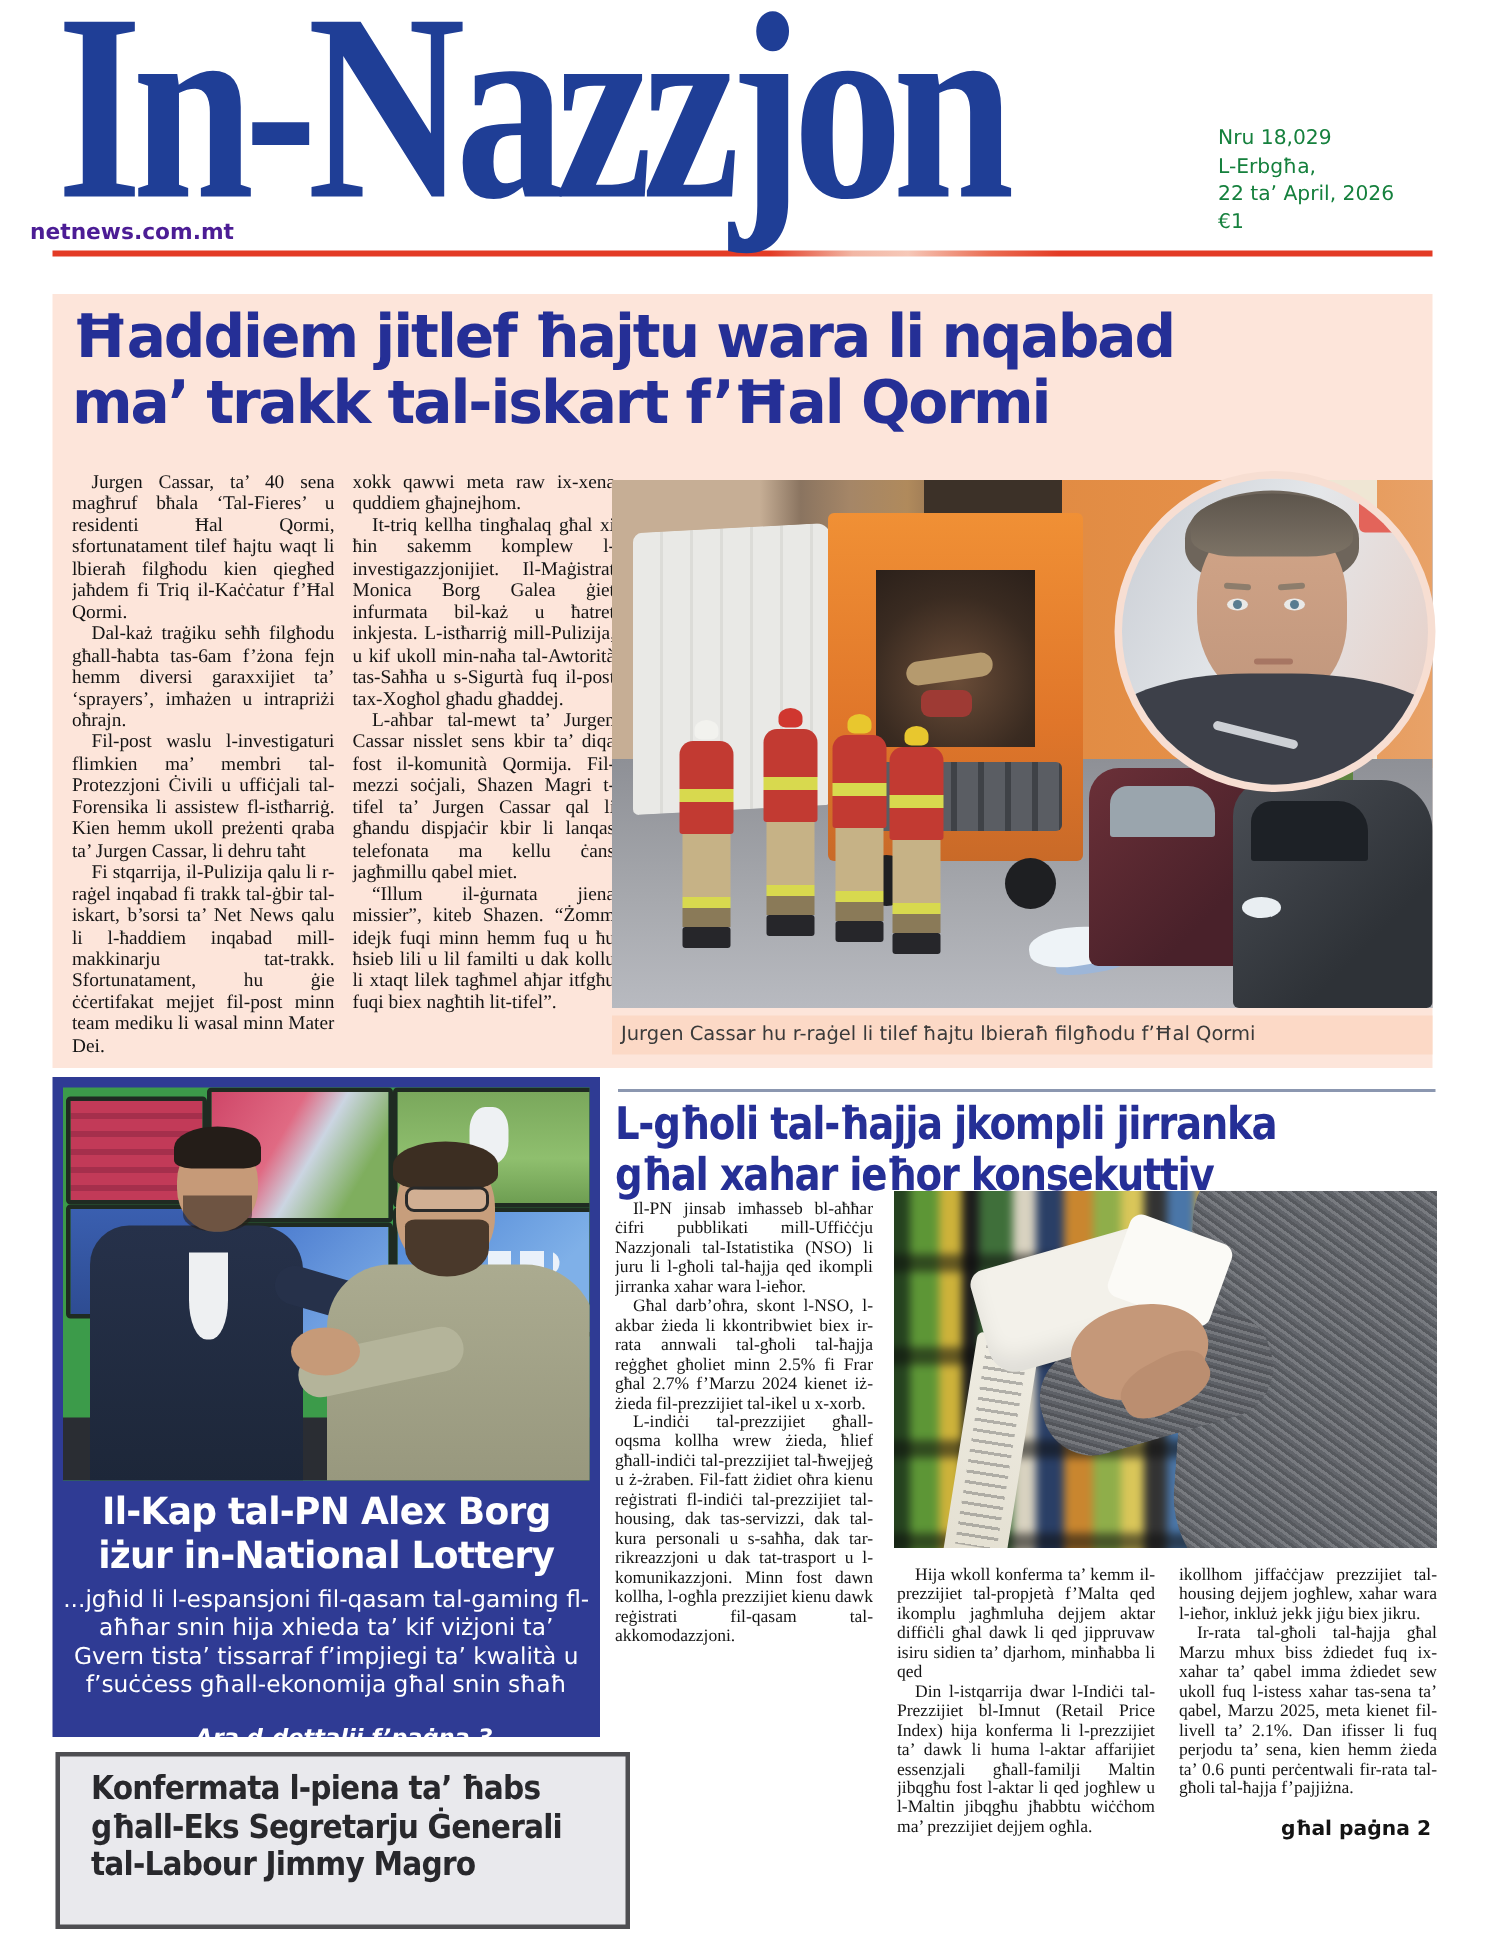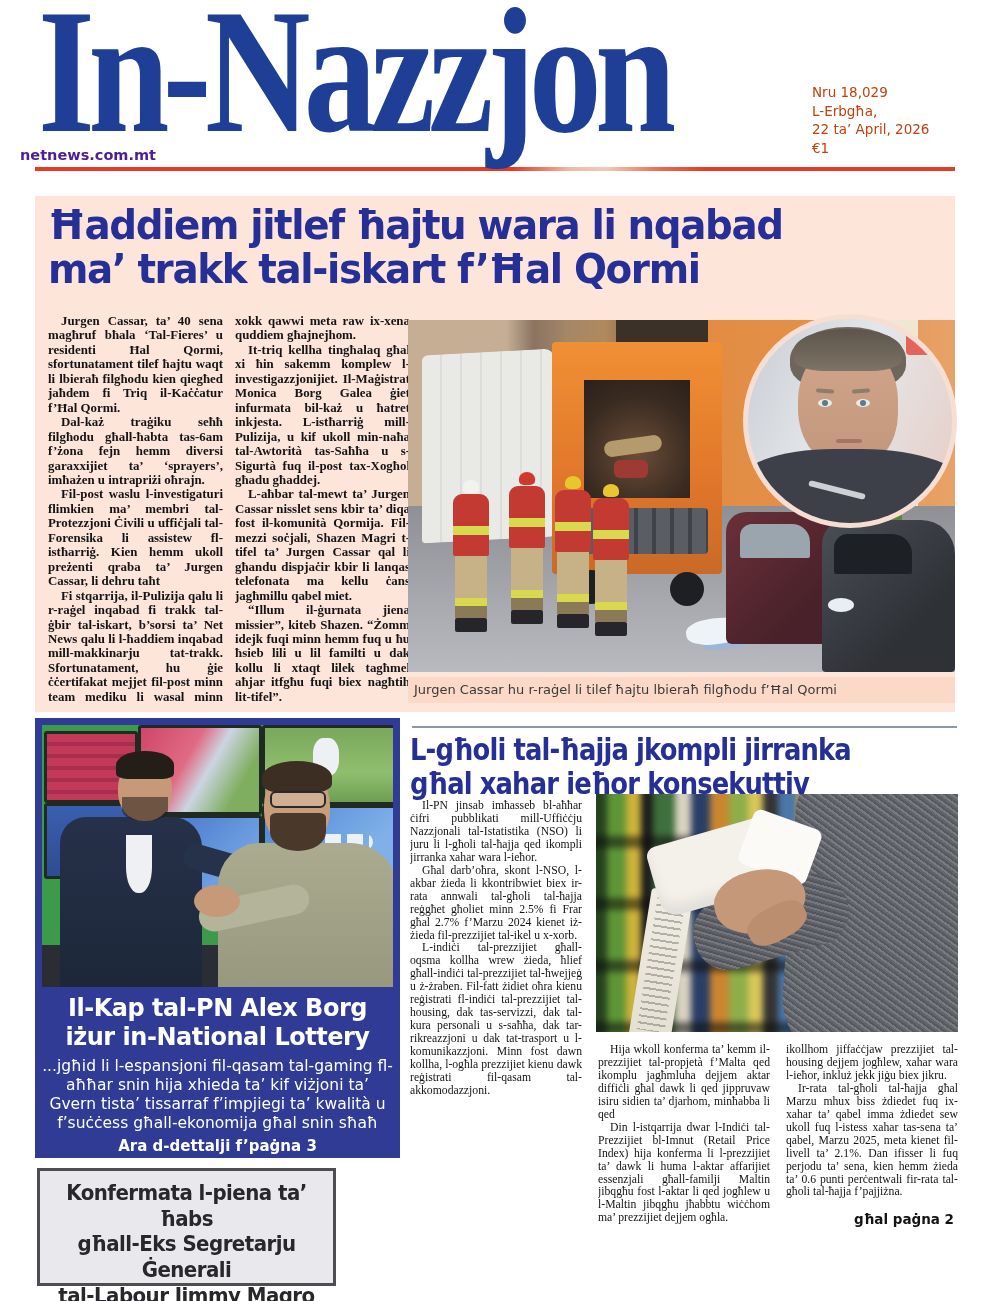--- a/index.html
+++ b/index.html
@@ -7,32 +7,32 @@
         font-family:"Liberation Serif","DejaVu Serif",serif;}
 
   
   .nameplate{position:absolute;left:38px;top:-18px;z-index:3;
     font-family:"Liberation Serif","DejaVu Serif",serif;font-weight:700;
     font-size:178px;line-height:1;letter-spacing:-8px;color:#1f3e96;
     transform:scaleX(.82);transform-origin:left top;white-space:nowrap;}
   .website{position:absolute;left:20px;top:147px;font-family:"DejaVu Sans","Liberation Sans",sans-serif;
     font-weight:700;font-size:14.5px;color:#4c1d95;z-index:2;}
   .issue-info{position:absolute;left:812px;top:83px;font-family:"DejaVu Sans","Liberation Sans",sans-serif;
-    font-size:13.5px;color:#c2410c;line-height:18.5px;z-index:2;}
+    font-size:13.5px;color:#15803d;line-height:18.5px;z-index:2;}
   .red-rule{position:absolute;left:35px;top:167px;width:920px;height:4px;z-index:1;
     background:linear-gradient(90deg,#e33b25 0%,#e33b25 52%,#f2b6a4 58%,#f6c8b8 62%,#ea6b51 68%,#e33b25 73%,#e33b25 100%);}
 
   
   .lead{position:absolute;left:35px;top:196px;width:920px;height:516px;background:#fde5da;}
   .lead-h1{position:absolute;left:13px;top:8px;margin:0;
     font-family:"DejaVu Sans","Liberation Sans",sans-serif;font-weight:700;color:#252f96;
     font-size:40px;line-height:1.09;letter-spacing:-1.4px;white-space:pre-line;
     transform:scaleX(.97);transform-origin:left top;}
   .lead-cols{position:absolute;left:13px;top:118px;width:362px;height:392px;display:flex;gap:12px;overflow:hidden;}
-  .ncol{width:175px;overflow:hidden;font-weight:bold;}
+  .ncol{width:175px;overflow:hidden;}
   .ncol p{margin:0;text-indent:13px;font-size:12.9px;line-height:14.45px;text-align:justify;color:#141414;}
   .ncol p.cont{text-indent:0;}
 
   .lead-caption{position:absolute;left:373px;top:481px;width:547px;height:26px;background:#fcd9c6;
     font-family:"DejaVu Sans","Liberation Sans",sans-serif;font-size:13px;color:#3a3a3a;line-height:26px;
     padding-left:6px;box-sizing:border-box;white-space:nowrap;overflow:hidden;}
 
   
   .lead-photo{position:absolute;left:373px;top:124px;width:547px;height:352px;overflow:hidden;background:#97989d;}
   .lp-bg{position:absolute;left:0;top:0;right:0;height:192px;
@@ -88,22 +88,22 @@
   .p-hoodie{position:absolute;left:-12px;top:130px;width:232px;height:86px;border-radius:42% 46% 0 0;background:#3d4049;}
   .p-string{position:absolute;left:60px;top:168px;width:58px;height:6px;background:#cdd0d5;border-radius:3px;transform:rotate(14deg);}
 
   
   .lottery{position:absolute;left:35px;top:718px;width:365px;height:440px;background:#2f3b94;color:#fff;text-align:center;}
   .lottery-title{position:absolute;left:0;top:275px;width:100%;margin:0;
     font-family:"DejaVu Sans","Liberation Sans",sans-serif;font-weight:700;font-size:25px;line-height:1.17;
     letter-spacing:-0.5px;white-space:pre-line;transform:scaleX(.96);transform-origin:center top;}
   .lottery-sub{position:absolute;left:6px;top:339px;width:353px;margin:0;
     font-family:"DejaVu Sans","Liberation Sans",sans-serif;font-size:15.5px;line-height:1.23;}
-  .lottery-more{position:absolute;left:0;top:419px;width:100%;margin:0;
-    font-family:"DejaVu Sans","Liberation Sans",sans-serif;font-weight:700;font-size:15px;}
+  .lottery-more{position:absolute;left:0;top:419px;width:100%;margin:12px;
+    font-family:"DejaVu Sans","Liberation Sans",sans-serif;font-weight:700;font-size:15px;font-style:italic;}
   
   .lottery-photo{position:absolute;left:7px;top:7px;width:351px;height:262px;overflow:hidden;background:#3c9b4a;}
   .scr{position:absolute;border:3px solid #1f2b22;border-radius:3px;}
   .s1{left:2px;top:6px;width:88px;height:66px;
     background:repeating-linear-gradient(180deg,#c23a58 0 8px,#a52f4c 8px 12px);}
   .s2{left:96px;top:0;width:118px;height:84px;
     background:linear-gradient(120deg,#cf4668 0%,#e06a83 38%,#cbd5e2 55%,#7fae5e 80%);}
   .s3{left:220px;top:0;width:128px;height:74px;
     background:linear-gradient(180deg,#7aa85c,#8fbf6e 60%,#6e9e52);}
   .s3::after{content:"";position:absolute;left:48px;top:10px;width:26px;height:38px;background:#eef1f3;border-radius:40%;}
@@ -127,22 +127,22 @@
   .lk-man2{position:absolute;left:176px;top:118px;width:180px;height:144px;border-radius:42px 48px 0 0;
     background:linear-gradient(180deg,#abab90,#98987e);}
   .lk-head2{position:absolute;left:222px;top:44px;width:66px;height:78px;background:#c79e7c;border-radius:46%;}
   .lk-hair2{position:absolute;left:220px;top:36px;width:70px;height:32px;background:#3c2e22;border-radius:50% 50% 30% 30%;}
   .lk-beard2{position:absolute;left:228px;top:88px;width:56px;height:38px;background:#4a392b;border-radius:12% 12% 50% 50%;}
   .lk-glass{position:absolute;left:228px;top:66px;width:52px;height:13px;border:2px solid #2a2a2a;border-radius:6px;background:rgba(255,255,255,.18);}
   .lk-arm2{position:absolute;left:156px;top:168px;width:112px;height:30px;background:#b4b49a;border-radius:15px;transform:rotate(-12deg);}
   .lk-hands{position:absolute;left:152px;top:160px;width:46px;height:32px;background:#c69a78;border-radius:50%;}
 
   
-  .court{position:absolute;left:37px;top:1168px;width:299px;height:118px;background:#e9e9ed;
-    border:3px solid #4e4e52;box-sizing:border-box;text-align:center;}
+  .court{position:absolute;left:37px;top:1168px;width:383px;height:118px;background:#e9e9ed;
+    border:3px solid #4e4e52;box-sizing:border-box;}
   .court-title{margin:9px 2px 0;font-family:"DejaVu Sans","Liberation Sans",sans-serif;font-weight:700;
     font-size:22px;line-height:1.17;color:#28282c;letter-spacing:-0.6px;white-space:pre-line;
     transform:scaleX(.9);transform-origin:center top;}
   .court-more{margin:3px 0 0;font-family:"DejaVu Sans","Liberation Sans",sans-serif;font-weight:700;
     font-size:14.5px;color:#28282c;}
 
   
   .cost{position:absolute;left:410px;top:718px;width:548px;height:578px;}
   .cost-rule{position:absolute;left:2px;top:8px;width:545px;height:2px;background:#8b97b0;}
   .cost-h2{position:absolute;left:0;top:15px;margin:0;

